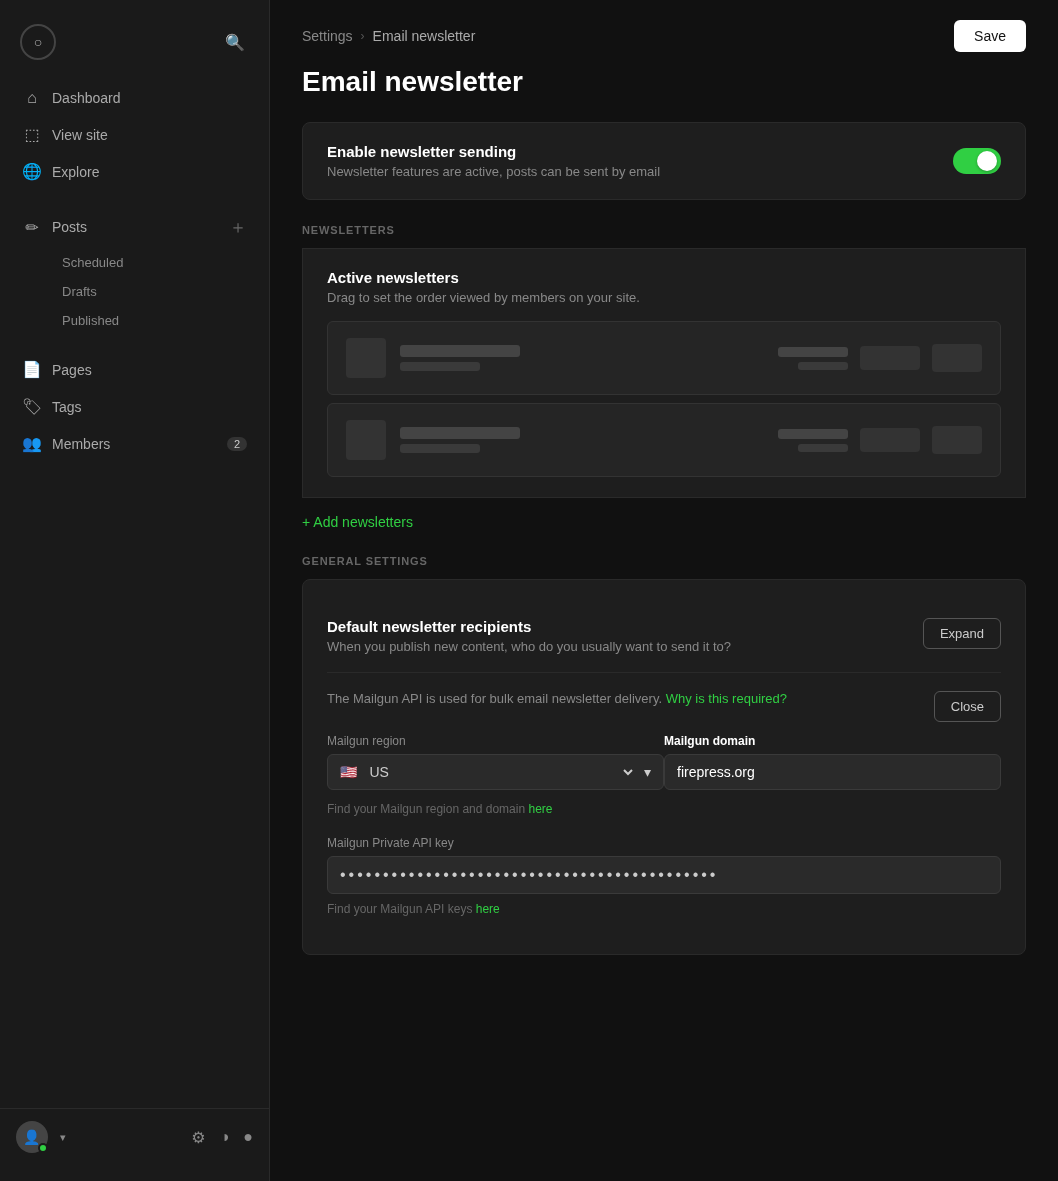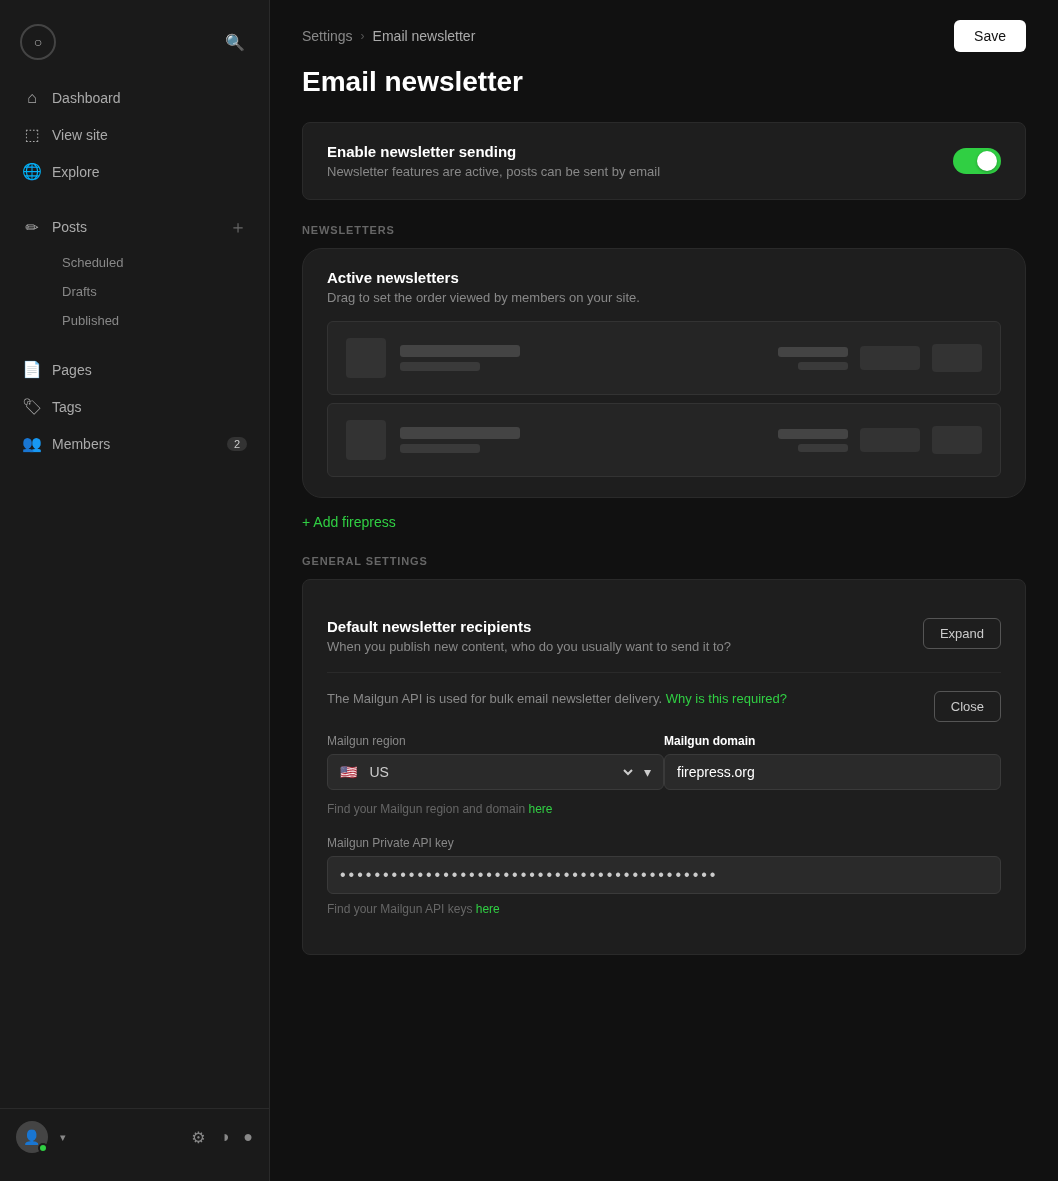--- a/index.html
+++ b/index.html
@@ -213,21 +213,21 @@
       font-weight: 600;
       color: #666;
       letter-spacing: 0.08em;
       text-transform: uppercase;
       margin: 24px 0 12px;
     }
 
     
     .newsletters-card {
       background: #1e1e1e;
-      border-radius: 20px;
+      border-radius: 0;
       border: 1px solid #2a2a2a;
       padding: 20px 24px;
     }
     .newsletter-list {
       margin-top: 16px;
       display: flex;
       flex-direction: column;
       gap: 8px;
     }
     .newsletter-item {
@@ -530,21 +530,21 @@
               <div class="nl-stat-bar"></div>
               <div class="nl-stat-sub"></div>
             </div>
             <div class="nl-tag"></div>
             <div class="nl-action-box"></div>
           </div>
         </div>
       </div>
     </div>
 
-    <a class="add-newsletter-link">+ Add firepress</a>
+    <a class="add-newsletter-link">+ Add newsletters</a>
 
     
     <div class="section-label">GENERAL SETTINGS</div>
 
     <div class="card">
 
       <div class="setting-row">
         <div class="setting-row-header">
           <div>
             <div class="setting-row-title">Default newsletter recipients</div>

